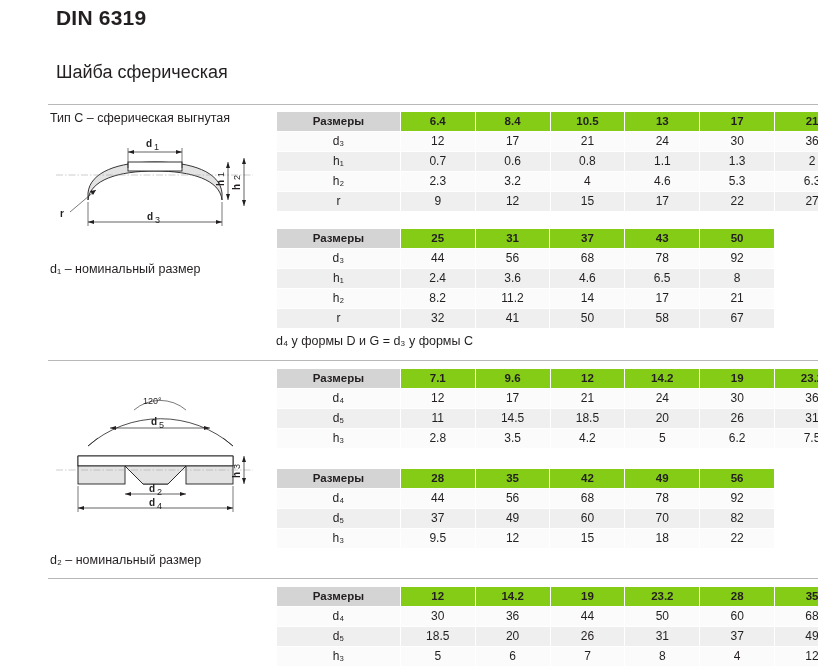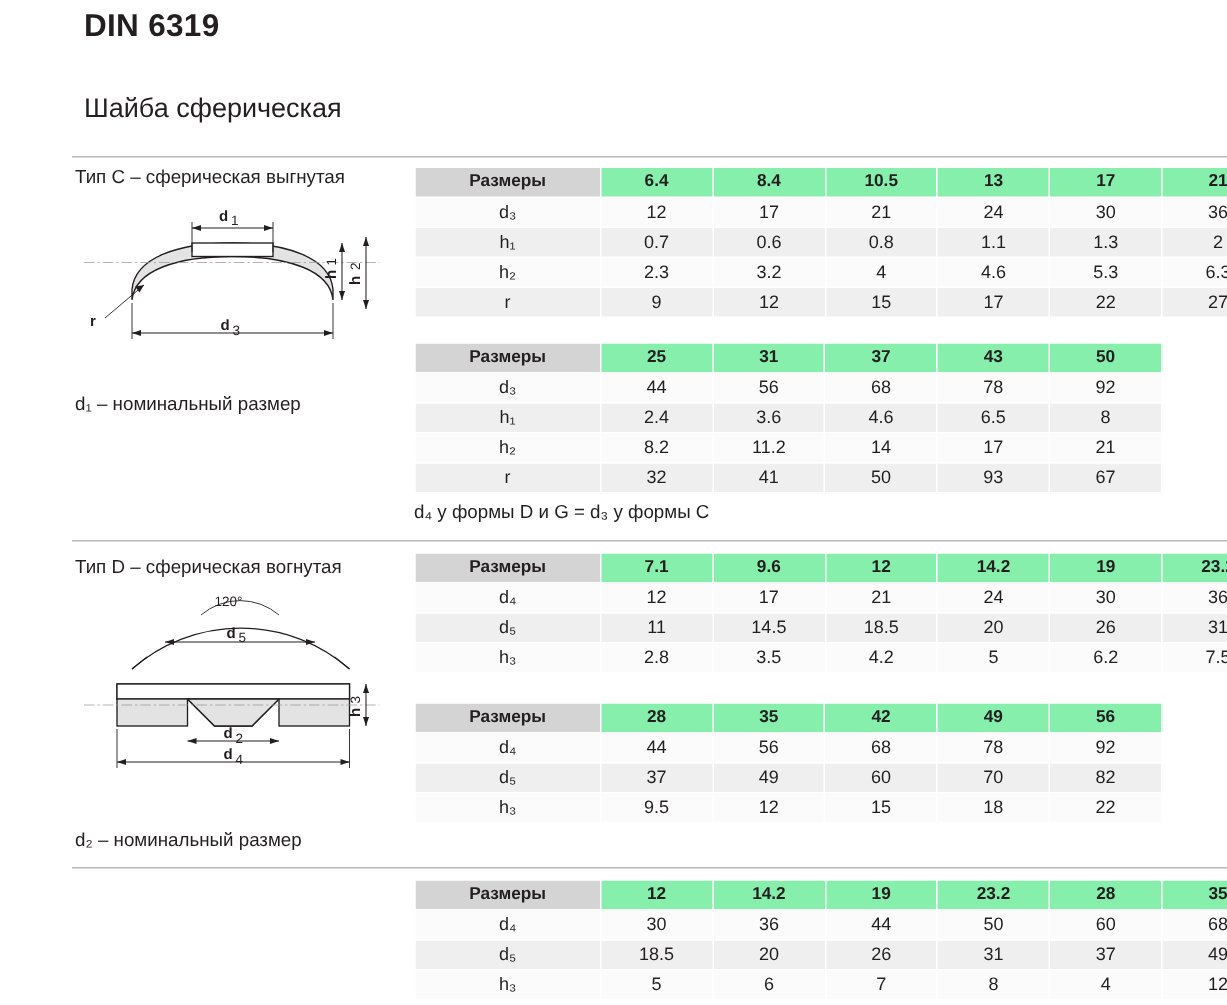--- a/index.html
+++ b/index.html
@@ -71,21 +71,21 @@
   }
   table.dim td, table.dim th {
     border: 1px solid #ffffff;
     text-align: center;
     padding: 0;
     height: 19px;
     line-height: 19px;
     font-weight: normal;
   }
   table.dim thead th {
-    background: #86efac;
+    background: #84cc16;
     font-weight: bold;
     font-size: 11.5px;
   }
   table.dim thead th.rowhead {
     background: #d4d4d4;
   }
   table.dim tbody tr.odd td {
     background: #efefef;
   }
   table.dim tbody tr.even td {
@@ -274,29 +274,28 @@
         <td>11.2</td>
         <td>14</td>
         <td>17</td>
         <td>21</td>
       </tr>
       <tr class="odd">
         <td class="rowhead">r</td>
         <td>32</td>
         <td>41</td>
         <td>50</td>
-        <td>93</td>
+        <td>58</td>
         <td>67</td>
       </tr>
     </tbody>
   </table>
 
   <div class="note-center" style="left:236px; top:334px; width:574px; text-align:left;">d₄ у формы D и G = d₃ у формы C</div>
 
-  <div class="type-label" style="top:371px;">Тип D – сферическая вогнутая</div>
 
   <svg class="drawing" style="left:8px; top:388px;" width="215" height="130" viewBox="0 0 215 130">
 
     <path d="M40,58 A110,110 0 0 1 185,58" fill="none" stroke="#231f20" stroke-width="0.8"></path>
     <line x1="40" y1="58" x2="50" y2="50" stroke="#231f20" stroke-width="0.7"></line>
     <line x1="185" y1="58" x2="175" y2="50" stroke="#231f20" stroke-width="0.7"></line>
     <text class="dimtext" x="95" y="16">120°</text>
     <path d="M86,22 A40,40 0 0 1 138,22" fill="none" stroke="#231f20" stroke-width="0.6"></path>
 
     <line x1="62" y1="40" x2="162" y2="40" stroke="#231f20" stroke-width="0.7"></line>

